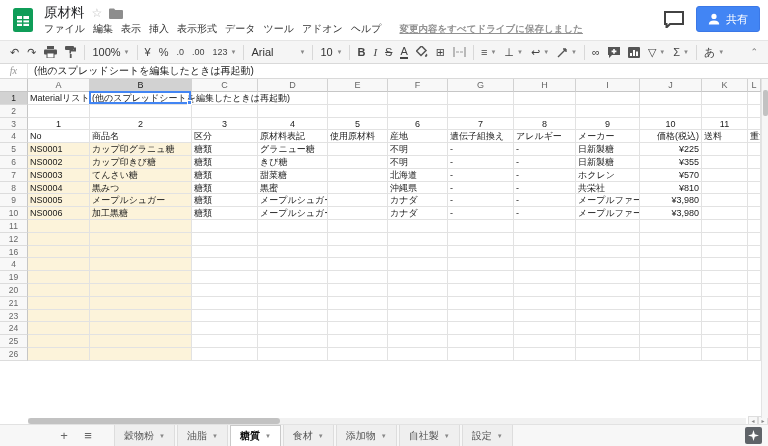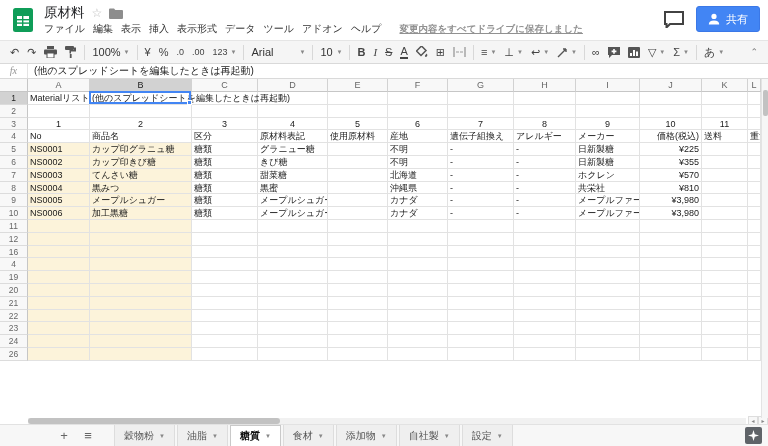--- a/index.html
+++ b/index.html
@@ -530,51 +530,51 @@
         <div class="cell" style="width: 60px;"></div>
         <div class="cell" style="width: 60px;"></div>
         <div class="cell" style="width: 66px;"></div>
         <div class="cell" style="width: 62px;"></div>
         <div class="cell" style="width: 64px;"></div>
         <div class="cell right" style="width: 62px;"></div>
         <div class="cell" style="width: 46px;"></div>
         <div class="cell" style="width: 13px;"></div>
       </div>
       <div class="grid-row">
-        <div class="row-hdr">22</div>
-        <div class="cell cream" style="width: 62px;"></div>
-        <div class="cell cream" style="width: 102px;"></div>
-        <div class="cell" style="width: 66px;"></div>
-        <div class="cell" style="width: 70px;"></div>
-        <div class="cell" style="width: 60px;"></div>
-        <div class="cell" style="width: 60px;"></div>
-        <div class="cell" style="width: 66px;"></div>
-        <div class="cell" style="width: 62px;"></div>
-        <div class="cell" style="width: 64px;"></div>
-        <div class="cell right" style="width: 62px;"></div>
-        <div class="cell" style="width: 46px;"></div>
-        <div class="cell" style="width: 13px;"></div>
-      </div>
-      <div class="grid-row">
         <div class="row-hdr">23</div>
         <div class="cell cream" style="width: 62px;"></div>
         <div class="cell cream" style="width: 102px;"></div>
         <div class="cell" style="width: 66px;"></div>
         <div class="cell" style="width: 70px;"></div>
         <div class="cell" style="width: 60px;"></div>
         <div class="cell" style="width: 60px;"></div>
         <div class="cell" style="width: 66px;"></div>
         <div class="cell" style="width: 62px;"></div>
         <div class="cell" style="width: 64px;"></div>
         <div class="cell right" style="width: 62px;"></div>
         <div class="cell" style="width: 46px;"></div>
         <div class="cell" style="width: 13px;"></div>
       </div>
       <div class="grid-row">
         <div class="row-hdr">24</div>
+        <div class="cell cream" style="width: 62px;"></div>
+        <div class="cell cream" style="width: 102px;"></div>
+        <div class="cell" style="width: 66px;"></div>
+        <div class="cell" style="width: 70px;"></div>
+        <div class="cell" style="width: 60px;"></div>
+        <div class="cell" style="width: 60px;"></div>
+        <div class="cell" style="width: 66px;"></div>
+        <div class="cell" style="width: 62px;"></div>
+        <div class="cell" style="width: 64px;"></div>
+        <div class="cell right" style="width: 62px;"></div>
+        <div class="cell" style="width: 46px;"></div>
+        <div class="cell" style="width: 13px;"></div>
+      </div>
+      <div class="grid-row">
+        <div class="row-hdr">25</div>
         <div class="cell cream" style="width: 62px;"></div>
         <div class="cell cream" style="width: 102px;"></div>
         <div class="cell" style="width: 66px;"></div>
         <div class="cell" style="width: 70px;"></div>
         <div class="cell" style="width: 60px;"></div>
         <div class="cell" style="width: 60px;"></div>
         <div class="cell" style="width: 66px;"></div>
         <div class="cell" style="width: 62px;"></div>
         <div class="cell" style="width: 64px;"></div>
         <div class="cell right" style="width: 62px;"></div>

